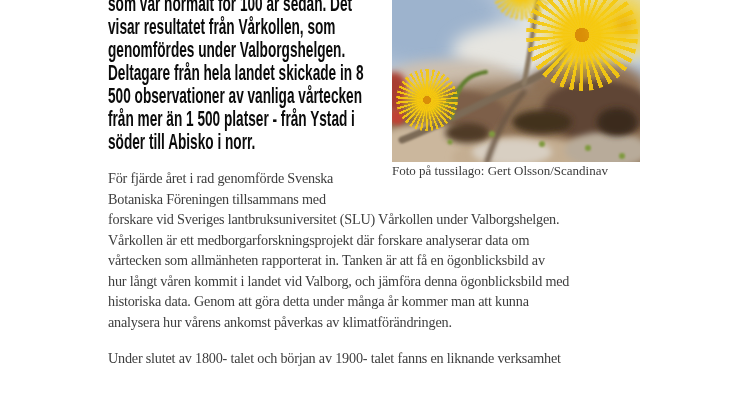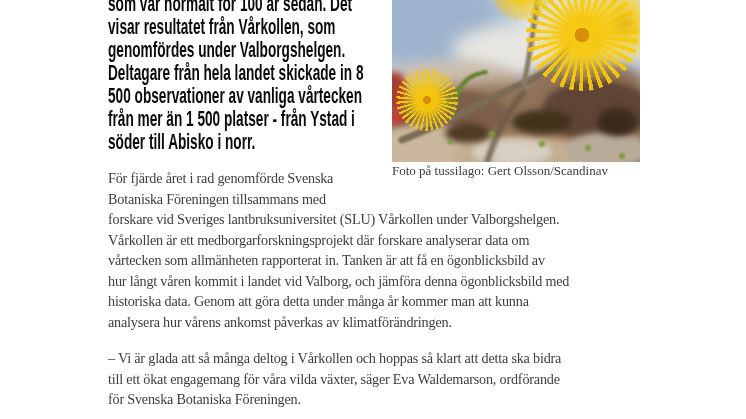--- a/index.html
+++ b/index.html
@@ -122,20 +122,17 @@
 söder till Abisko i norr.</h1>
 
       <p class="body first">För fjärde året i rad genomförde Svenska
 Botaniska Föreningen tillsammans med
 forskare vid Sveriges lantbruksuniversitet (SLU) Vårkollen under Valborgshelgen.
 Vårkollen är ett medborgarforskningsprojekt där forskare analyserar data om
 vårtecken som allmänheten rapporterat in. Tanken är att få en ögonblicksbild av
 hur långt våren kommit i landet vid Valborg, och jämföra denna ögonblicksbild med
 historiska data. Genom att göra detta under många år kommer man att kunna
 analysera hur vårens ankomst påverkas av klimatförändringen.</p>
-      <p class="body">– Vi är glada att så många deltog i Vårkollen och hoppas så klart att detta ska bidra
-till ett ökat engagemang för våra vilda växter, säger Eva Waldemarson, ordförande
-för Svenska Botaniska Föreningen.</p>
       <p class="body">Under slutet av 1800- talet och början av 1900- talet fanns en liknande verksamhet</p>
 
     </div>
   </div>
 </div>
 
 </body></html>

